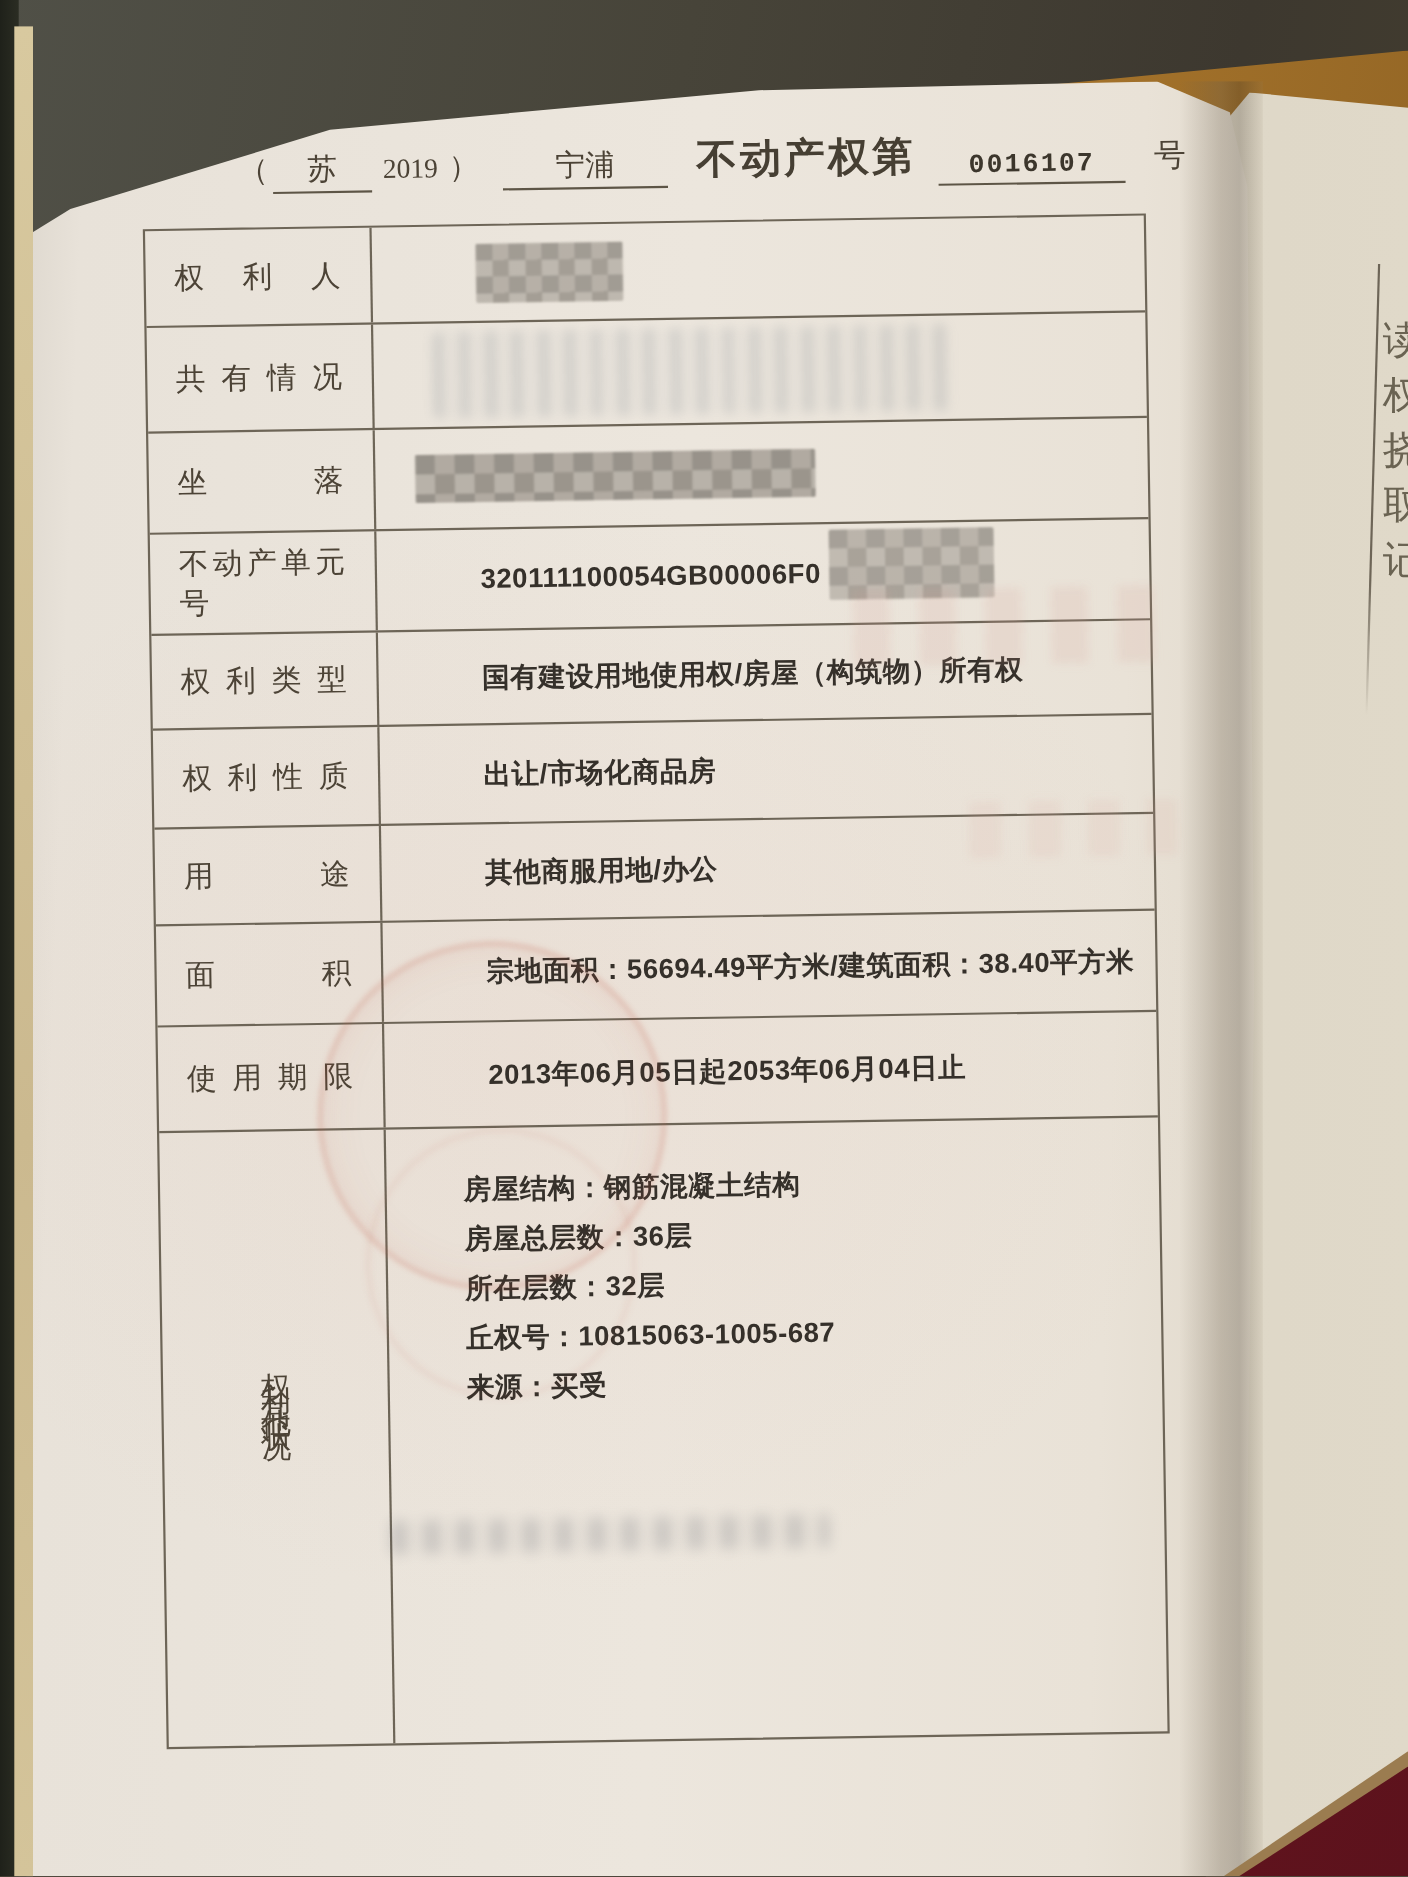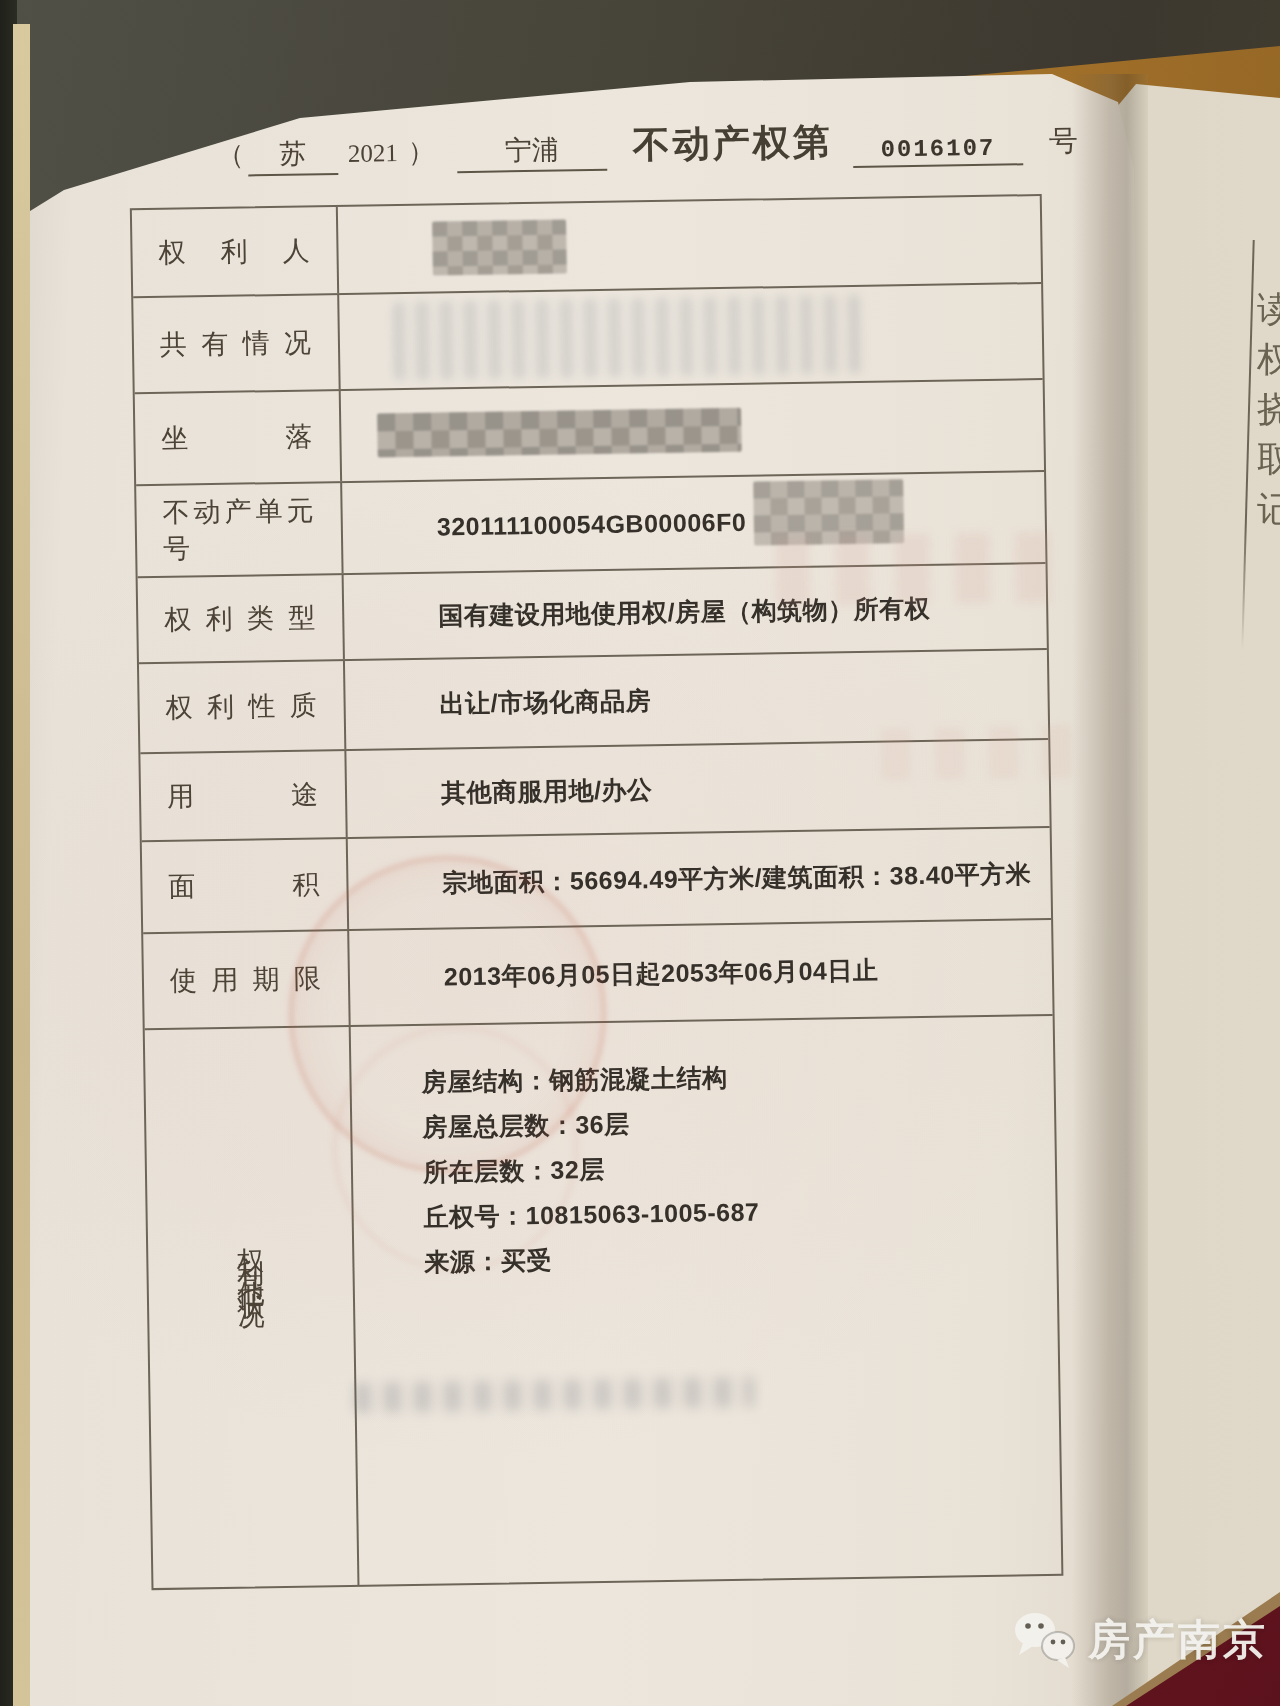--- a/index.html
+++ b/index.html
@@ -163,21 +163,21 @@
   </div>
 
   <div class="page-main"></div>
   <div class="gutter-shadow"></div>
 
   <div class="sheet">
 
     <div class="header-row">
       <span class="hr-paren">（</span>
       <span class="hr-field hr-f1">苏</span>
-      <span class="hr-year">2021</span>
+      <span class="hr-year">2019</span>
       <span class="hr-paren">）</span>
       <span class="hr-field hr-f2">宁浦</span>
       <span class="hr-title">不动产权第</span>
       <span class="hr-field hr-f3">0016107</span>
       <span class="hr-suffix">号</span>
     </div>
 
     <div class="cert-table">
 
       <div class="t-row" style="height:86px;">
@@ -283,29 +283,14 @@
     <div class="sec-pattern1"></div>
     <div class="sec-pattern2"></div>
   </div>
 
   <div class="edge-tan"></div>
   <div class="red-wedge"></div>
 
   <div class="spine-dark"></div>
   <div class="spine-tan"></div>
 
-  <div class="wm">
-    <span style="display:inline-block;width:66px;height:60px;">
-      <svg width="66" height="60" viewBox="0 0 66 60">
-        <ellipse cx="23" cy="20" rx="20" ry="17" fill="#f4f2ee"></ellipse>
-        <path d="M11 33 L7 45 L21 36 Z" fill="#f4f2ee"></path>
-        <circle cx="16" cy="16" r="2.8" fill="#5d594f"></circle>
-        <circle cx="29" cy="16" r="2.8" fill="#5d594f"></circle>
-        <ellipse cx="46" cy="36" rx="16" ry="14" fill="#f4f2ee" stroke="rgba(0,0,0,0.22)" stroke-width="2"></ellipse>
-        <path d="M53 47 L57 58 L45 50 Z" fill="#f4f2ee"></path>
-        <circle cx="41" cy="32" r="2.4" fill="#5d594f"></circle>
-        <circle cx="51" cy="32" r="2.4" fill="#5d594f"></circle>
-      </svg>
-    </span>
-    <span class="wm-text">房产南京</span>
-  </div>
 
 </div>
 
 </body></html>

